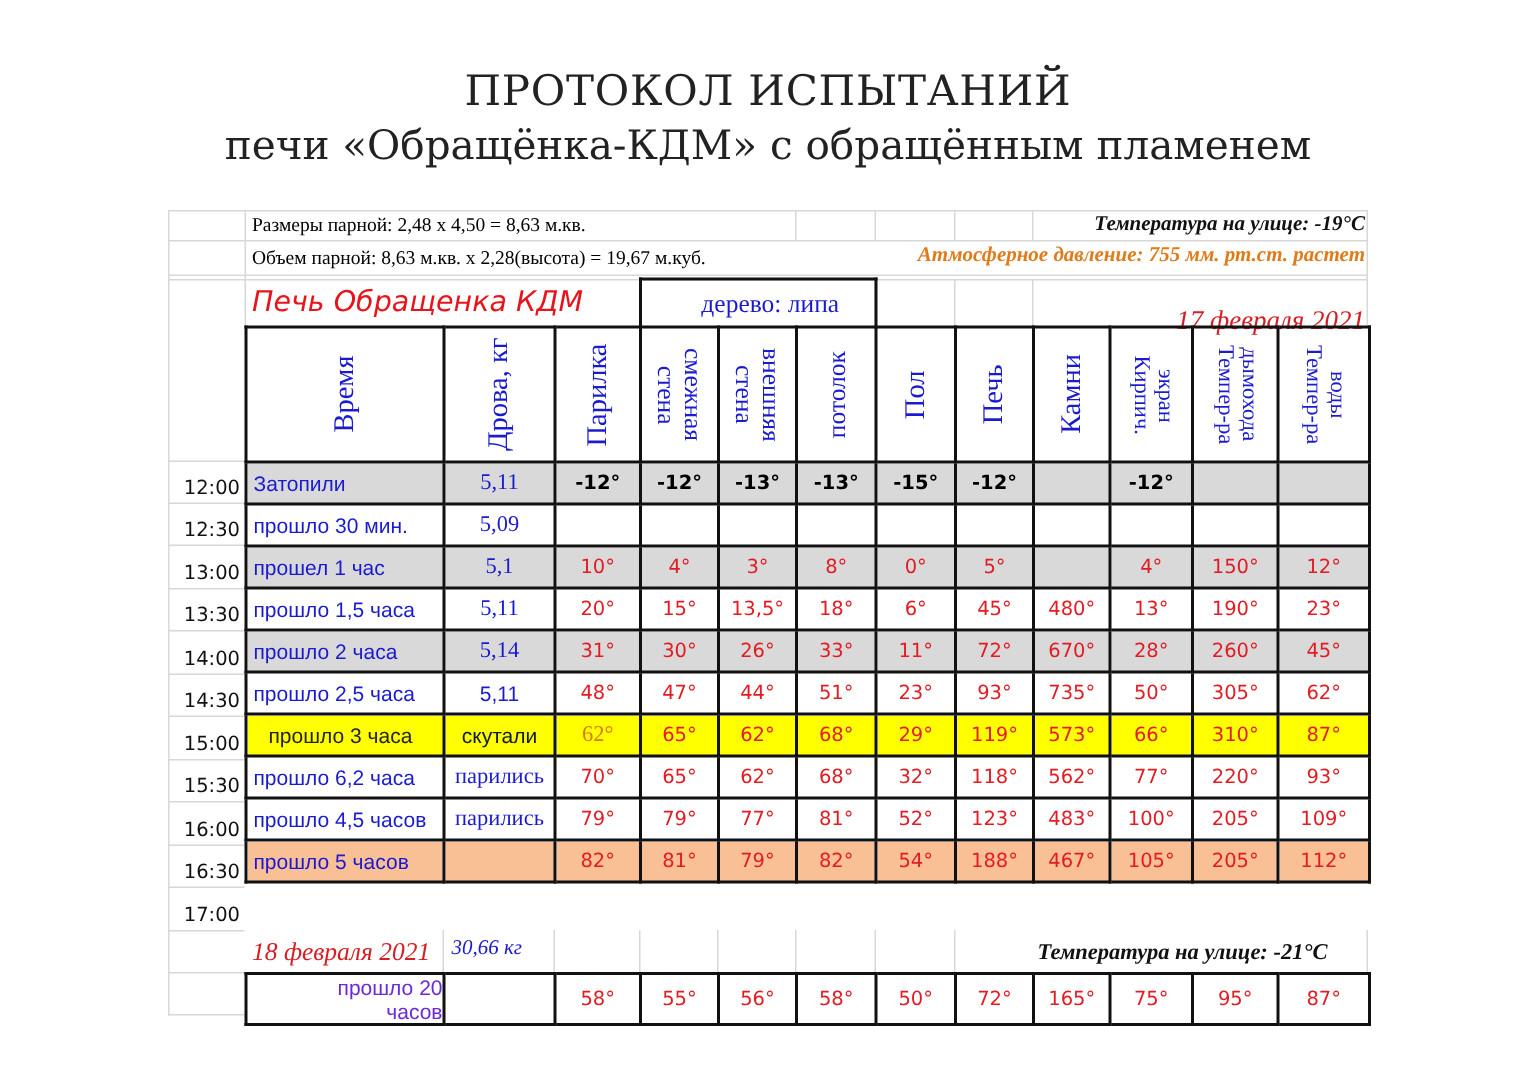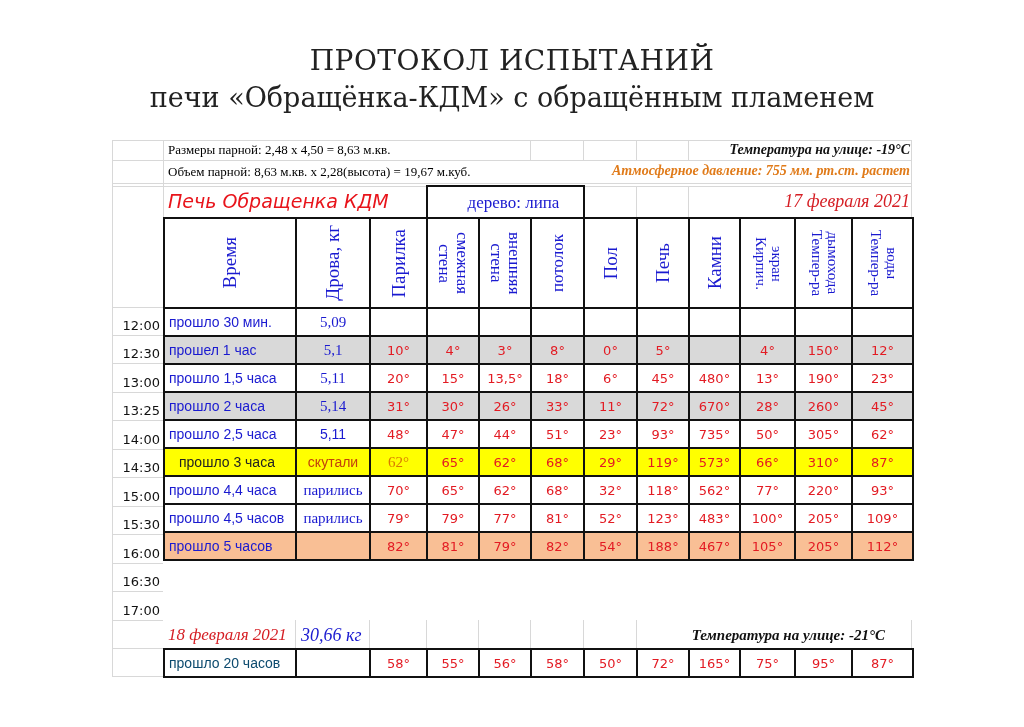--- a/index.html
+++ b/index.html
@@ -34,21 +34,21 @@
   .vh { display:flex; align-items:center; justify-content:center; height:100%; }
   .vh span { display:inline-block; writing-mode:vertical-rl; transform:rotate(180deg); font-family:"Liberation Serif", serif; color:#1a1ad0; line-height:1.05; text-align:center; }
   .vh.big span { font-size:19px; }
   .vh.med span { font-size:17px; }
   .vh.sm span { font-size:15px; }
 
   .times { position:absolute; left:112px; font-family:"DejaVu Sans", sans-serif; font-size:13px; color:#111; width:48px; text-align:right; }
 
   table.last { position:absolute; left:163px; top:648px; border-collapse:collapse; table-layout:fixed; }
   table.last td { border:2px solid #111; height:28px; text-align:center; font-family:"DejaVu Sans", sans-serif; font-size:13px; color:#e31b23; padding:0; box-sizing:border-box; }
-  table.last td.lbl { text-align:left; padding-left:4px; font-family:"Liberation Sans", sans-serif; font-size:14px; color:#0c4a6e; }
+  table.last td.lbl { text-align:right; padding-left:20px; font-family:"Liberation Sans", sans-serif; font-size:14px; color:#6d28d9; }
 </style>
 </head>
 <body>
 
 <div class="title t1">ПРОТОКОЛ ИСПЫТАНИЙ</div>
 <div class="title t2">печи «Обращёнка-КДМ» с обращённым пламенем</div>
 
 <div>
   <div class="gl" style="left:112px;top:140px;width:800px;height:1px;"></div>
   <div class="gl" style="left:112px;top:160px;width:800px;height:1px;"></div>
@@ -90,21 +90,21 @@
 
 <div class="txt info" style="left:168px;top:142px;">Размеры парной: 2,48 х 4,50 = 8,63 м.кв.</div>
 <div class="txt info" style="left:168px;top:164px;">Объем парной: 8,63 м.кв. х 2,28(высота) = 19,67 м.куб.</div>
 <div class="txt info-right" style="right:114px;top:142px;color:#111;">Температура на улице: -19°С</div>
 <div class="txt info-right" style="right:114px;top:163px;color:#e07b1a;">Атмосферное давление: 755 мм. рт.ст. растет</div>
 
 <div class="txt red-title" style="left:168px;top:190px;">Печь Обращенка КДМ</div>
 <div class="abs" style="left:426px;top:185px;width:159px;height:34px;border:2px solid #111;border-bottom:none;display:flex;align-items:center;justify-content:center;">
   <span class="blue-serif" style="font-size:17px;">дерево: липа</span>
 </div>
-<div class="txt date-red" style="right:114px;top:191px;">17 февраля 2021</div>
+<div class="txt date-red" style="right:114px;top:203px;">17 февраля 2021</div>
 
 <table class="main">
   <colgroup>
     <col style="width:132px">
       <col style="width:74px">
       <col style="width:57px">
       <col style="width:52px">
     <col style="width:52px">
       <col style="width:53px">
       <col style="width:53px">
@@ -171,20 +171,34 @@
             <span><span>Темпер-ра</span><br><span>дымохода</span></span>
           </div>
         </td>
     <td>
           <div class="vh sm">
             <span><span>Темпер-ра</span><br><span>воды</span></span>
           </div>
         </td>
   </tr>
 
+  <tr class="dr gray">
+    <td class="lbl">Затопили</td>
+    <td class="kg">5,11</td>
+    <td class="neg">-12°</td>
+    <td class="neg">-12°</td>
+    <td class="neg">-13°</td>
+    <td class="neg">-13°</td>
+    <td class="neg">-15°</td>
+    <td class="neg">-12°</td>
+    <td class="neg"></td>
+    <td class="neg">-12°</td>
+    <td class="neg"></td>
+    <td class="neg"></td>
+  </tr>
   <tr class="dr white">
     <td class="lbl">прошло 30 мин.</td>
     <td class="kg">5,09</td>
     <td></td>
     <td></td>
     <td></td>
     <td></td>
     <td></td>
     <td></td>
     <td></td>
@@ -243,34 +257,34 @@
     <td>51°</td>
     <td>23°</td>
     <td>93°</td>
     <td>735°</td>
     <td>50°</td>
     <td>305°</td>
     <td>62°</td>
   </tr>
   <tr class="dr yellow">
     <td class="lbl" style="color:#222;padding-left:14px;">прошло 3 часа</td>
-    <td class="kg-sans" style="color:#c2410c;">скутали</td>
+    <td class="kg-sans" style="color:#0f172a;">скутали</td>
     <td class="c-park" style="font-family:'Liberation Serif',serif;font-size:15px;">62°</td>
     <td>65°</td>
     <td>62°</td>
     <td>68°</td>
     <td>29°</td>
     <td>119°</td>
     <td>573°</td>
     <td>66°</td>
     <td>310°</td>
     <td>87°</td>
   </tr>
   <tr class="dr white">
-    <td class="lbl">прошло 4,4 часа</td>
+    <td class="lbl">прошло 6,2 часа</td>
     <td class="kg">парились</td>
     <td>70°</td>
     <td>65°</td>
     <td>62°</td>
     <td>68°</td>
     <td>32°</td>
     <td>118°</td>
     <td>562°</td>
     <td>77°</td>
     <td>220°</td>
@@ -303,31 +317,31 @@
     <td>105°</td>
     <td>205°</td>
     <td>112°</td>
   </tr>
 </tbody>
   </table>
 
 <div class="times" style="top:318px;">12:00</div>
 <div class="times" style="top:346px;">12:30</div>
 <div class="times" style="top:375px;">13:00</div>
-<div class="times" style="top:403px;">13:25</div>
+<div class="times" style="top:403px;">13:30</div>
 <div class="times" style="top:432px;">14:00</div>
 <div class="times" style="top:460px;">14:30</div>
 <div class="times" style="top:489px;">15:00</div>
 <div class="times" style="top:517px;">15:30</div>
 <div class="times" style="top:546px;">16:00</div>
 <div class="times" style="top:574px;">16:30</div>
 <div class="times" style="top:603px;">17:00</div>
 
 <div class="txt date-red" style="left:168px;top:625px;font-size:17px;">18 февраля 2021</div>
-<div class="txt" style="left:301px;top:625px;font-family:'Liberation Serif',serif;font-style:italic;font-size:18px;color:#1a1ad0;">30,66 кг</div>
+<div class="txt" style="left:301px;top:625px;font-family:'Liberation Serif',serif;font-style:italic;font-size:14px;color:#1a1ad0;">30,66 кг</div>
 <div class="txt info-right" style="right:139px;top:627px;font-size:15px;color:#111;">Температура на улице: -21°С</div>
 
 <table class="last">
   <colgroup>
     <col style="width:132px">
       <col style="width:74px">
       <col style="width:57px">
       <col style="width:52px">
     <col style="width:52px">
       <col style="width:53px">

